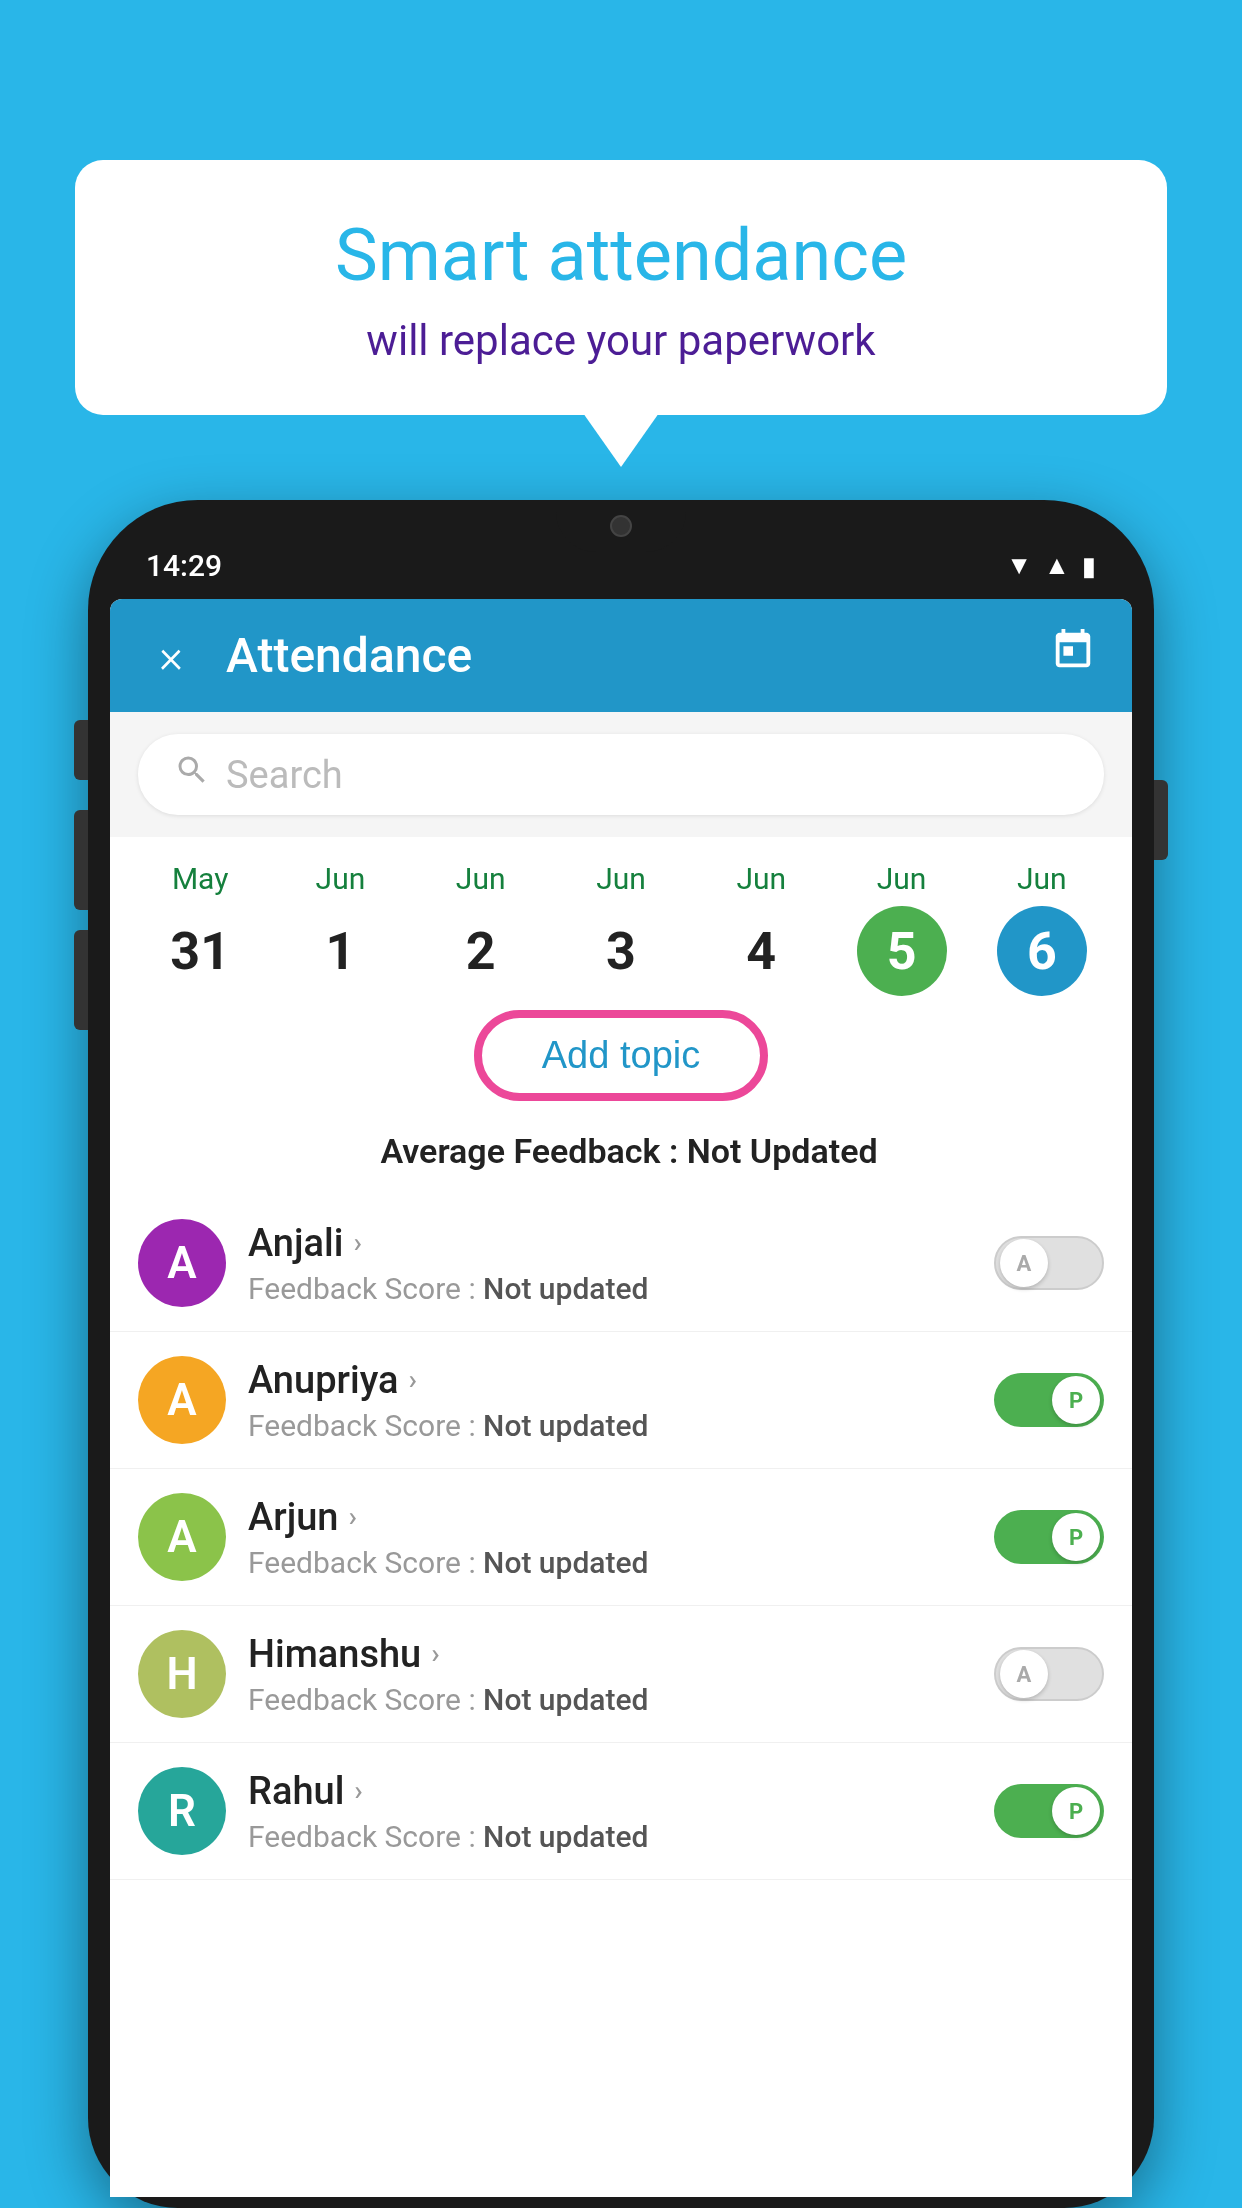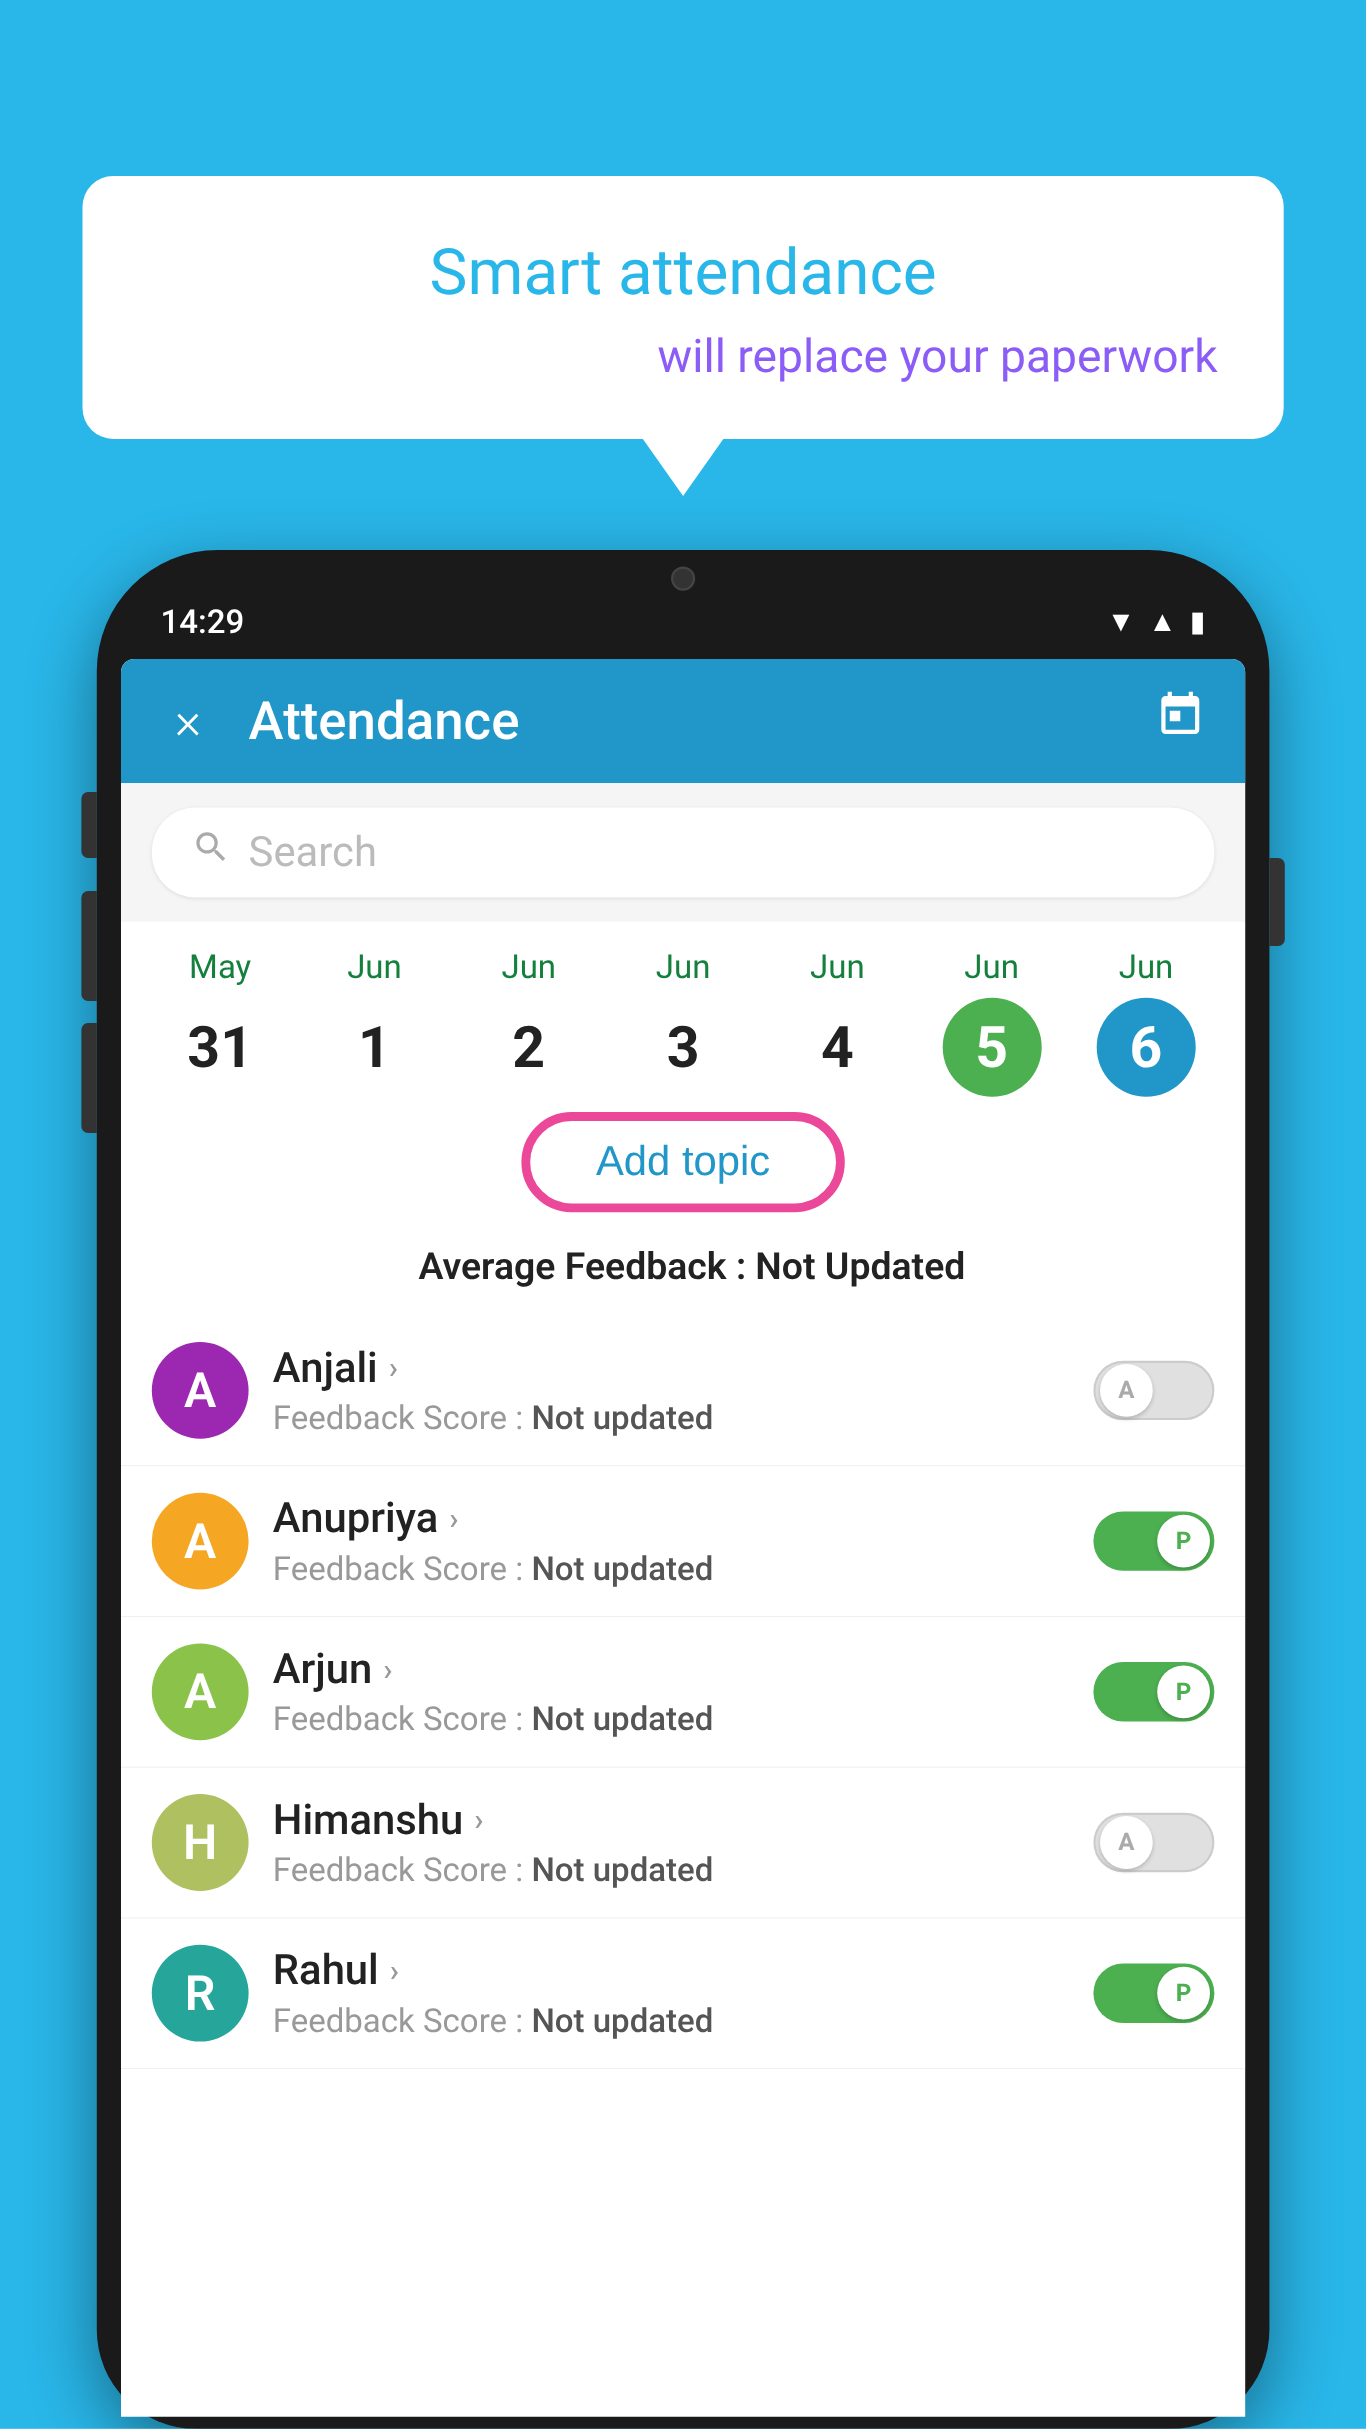--- a/index.html
+++ b/index.html
@@ -36,32 +36,31 @@
       left: 50%;
       transform: translateX(-50%);
       width: 0;
       height: 0;
       border-left: 38px solid transparent;
       border-right: 38px solid transparent;
       border-top: 54px solid white;
     }
 
     .speech-title {
-      font-size: 58px;
+      font-size: 72px;
       color: #29b6e8;
       font-weight: 400;
       line-height: 1.15;
       margin-bottom: 18px;
     }
 
     .speech-subtitle {
       font-size: 42px;
-      color: #8b5cf6;
+      color: #4c1d95;
       font-weight: 400;
-      text-align: right;
     }
 
     
     .phone-mockup {
       position: absolute;
       top: 500px;
       left: 88px;
       right: 88px;
       bottom: 0px;
       background: #1a1a1a;

